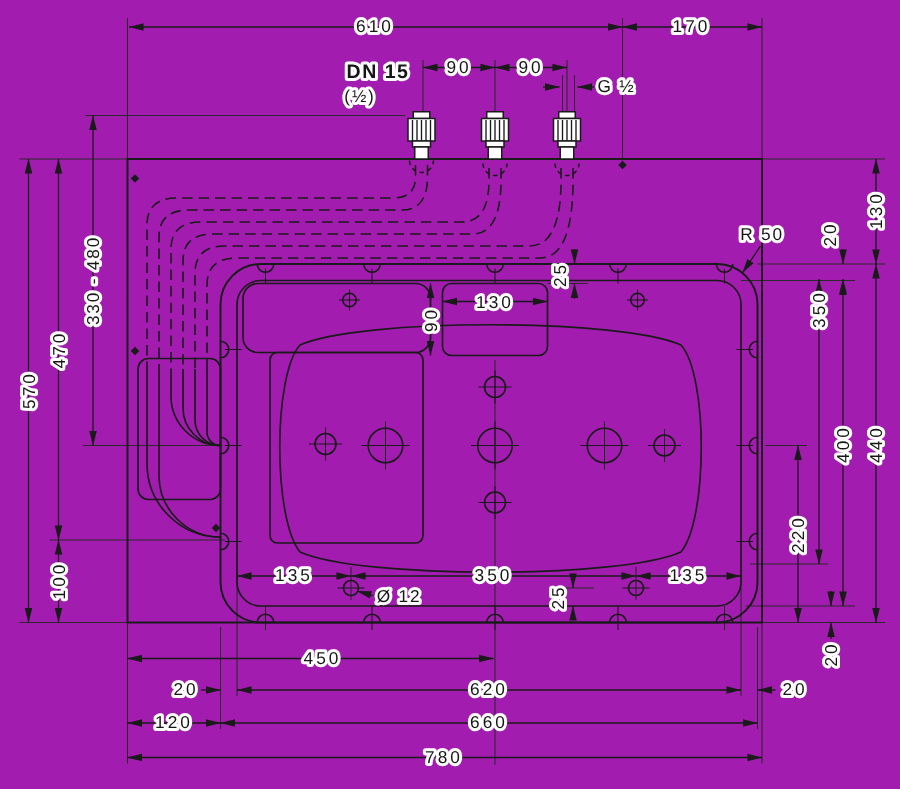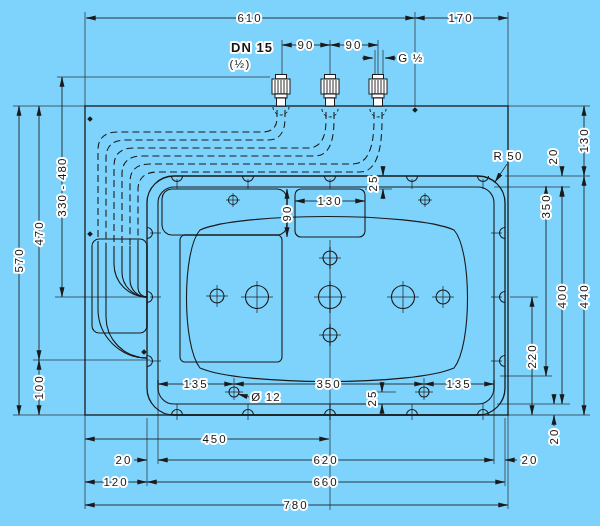--- a/index.html
+++ b/index.html
@@ -1,16 +1,16 @@
 <!DOCTYPE html>
 <html><head>
 <meta charset="utf-8">
 <style>
   html,body{margin:0;padding:0;background:#fff;}
-  #stage{width:600px;height:526px;background:#7dd3fc;position:relative;font-family:"Liberation Sans",sans-serif;}
+  #stage{width:600px;height:526px;background:#a21caf;position:relative;font-family:"Liberation Sans",sans-serif;}
   svg{display:block;}
   .ml{stroke:#1a1a1a;stroke-width:1.3;fill:none;}
   .m2{stroke:#1a1a1a;stroke-width:1.1;fill:none;}
   .tn{stroke:#2a2a2a;stroke-width:0.7;fill:none;}
   .dm{stroke:#1a1a1a;stroke-width:0.85;fill:none;}
   .dash{stroke:#1a1a1a;stroke-width:1.05;fill:none;stroke-dasharray:7 4;}
   .dash2{stroke:#1a1a1a;stroke-width:1;fill:none;stroke-dasharray:3 2.6;}
   .hair{stroke:#1a1a1a;stroke-width:0.7;fill:none;}
   .fit{stroke:#1a1a1a;stroke-width:1;fill:#fff;}
   .fitl{stroke:#1a1a1a;stroke-width:0.9;}

